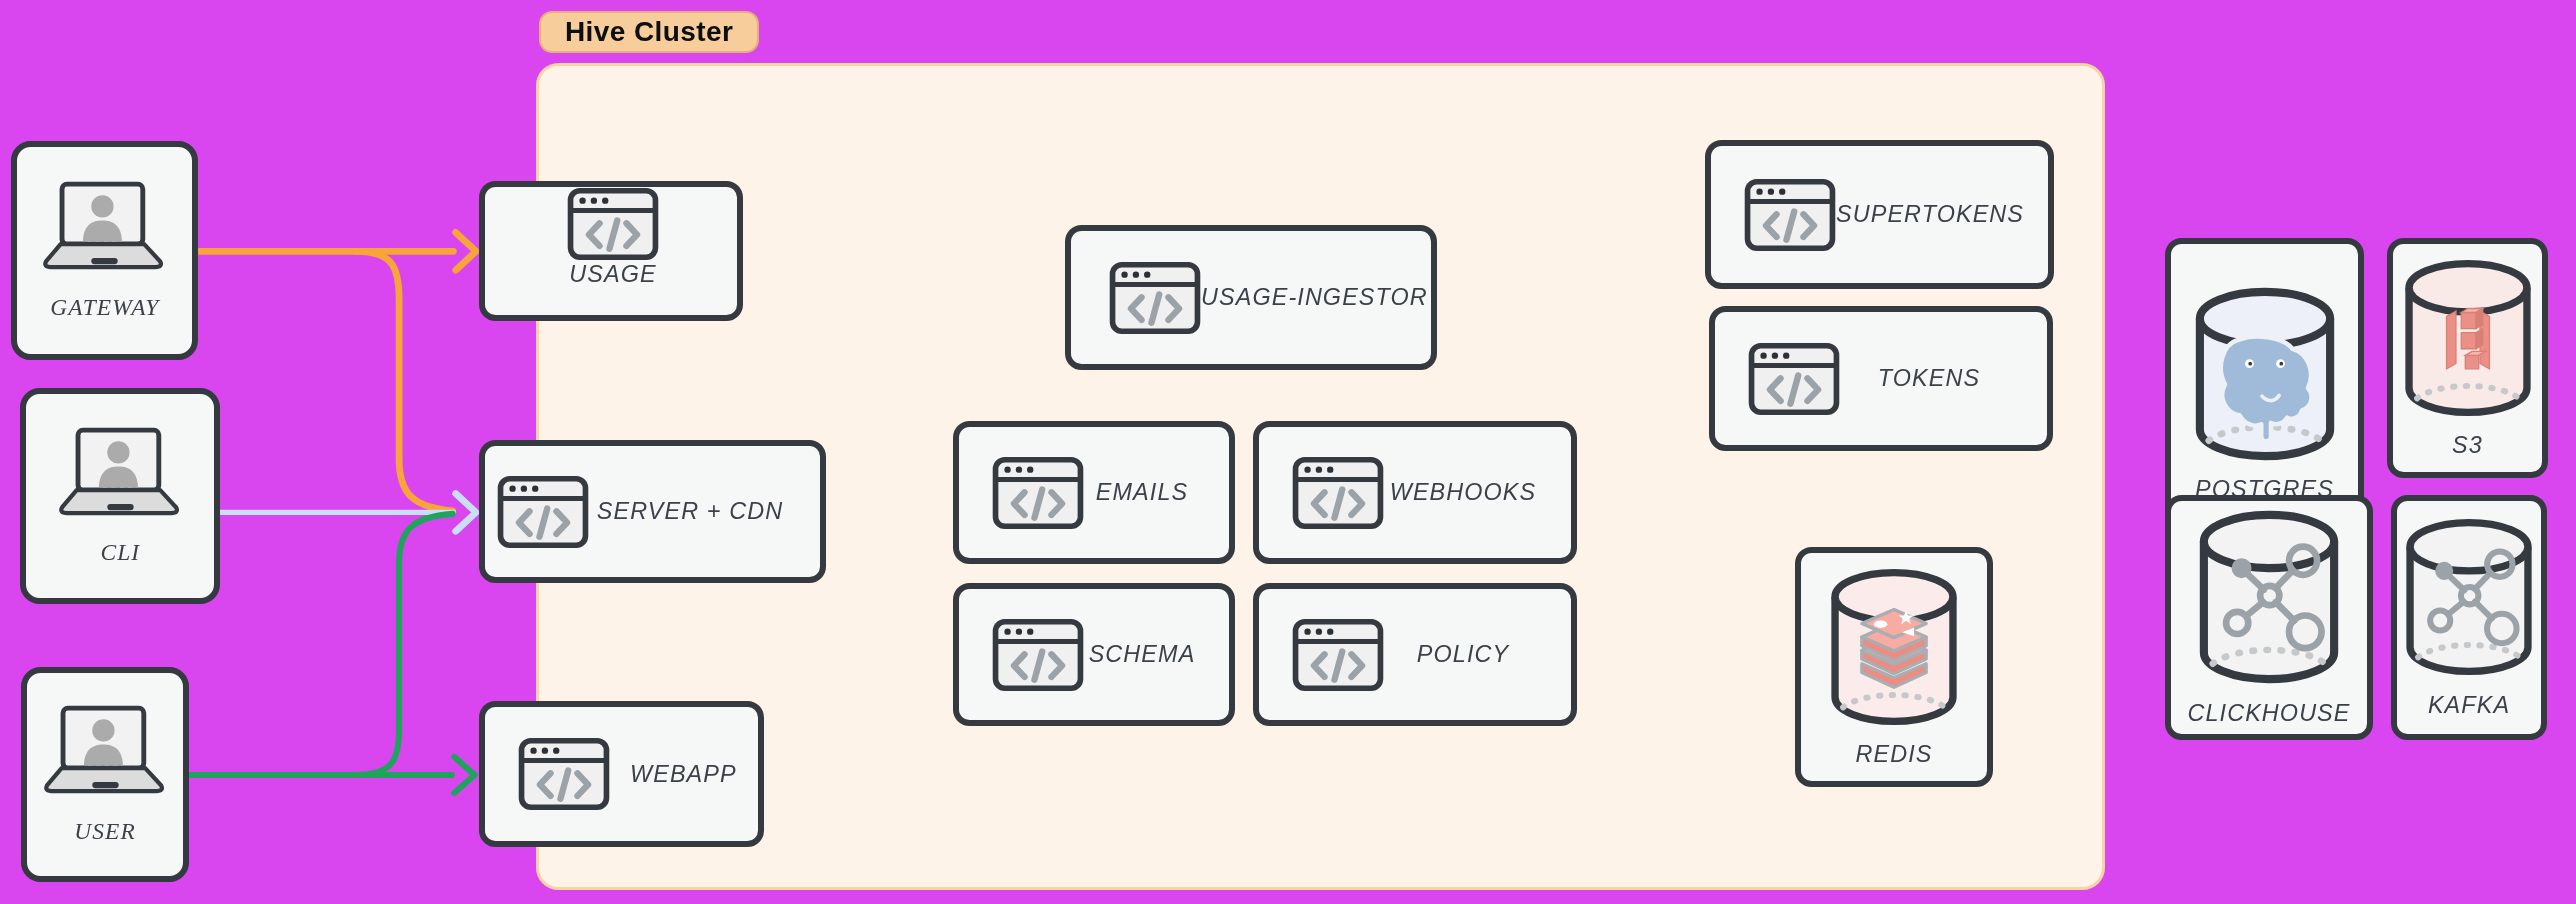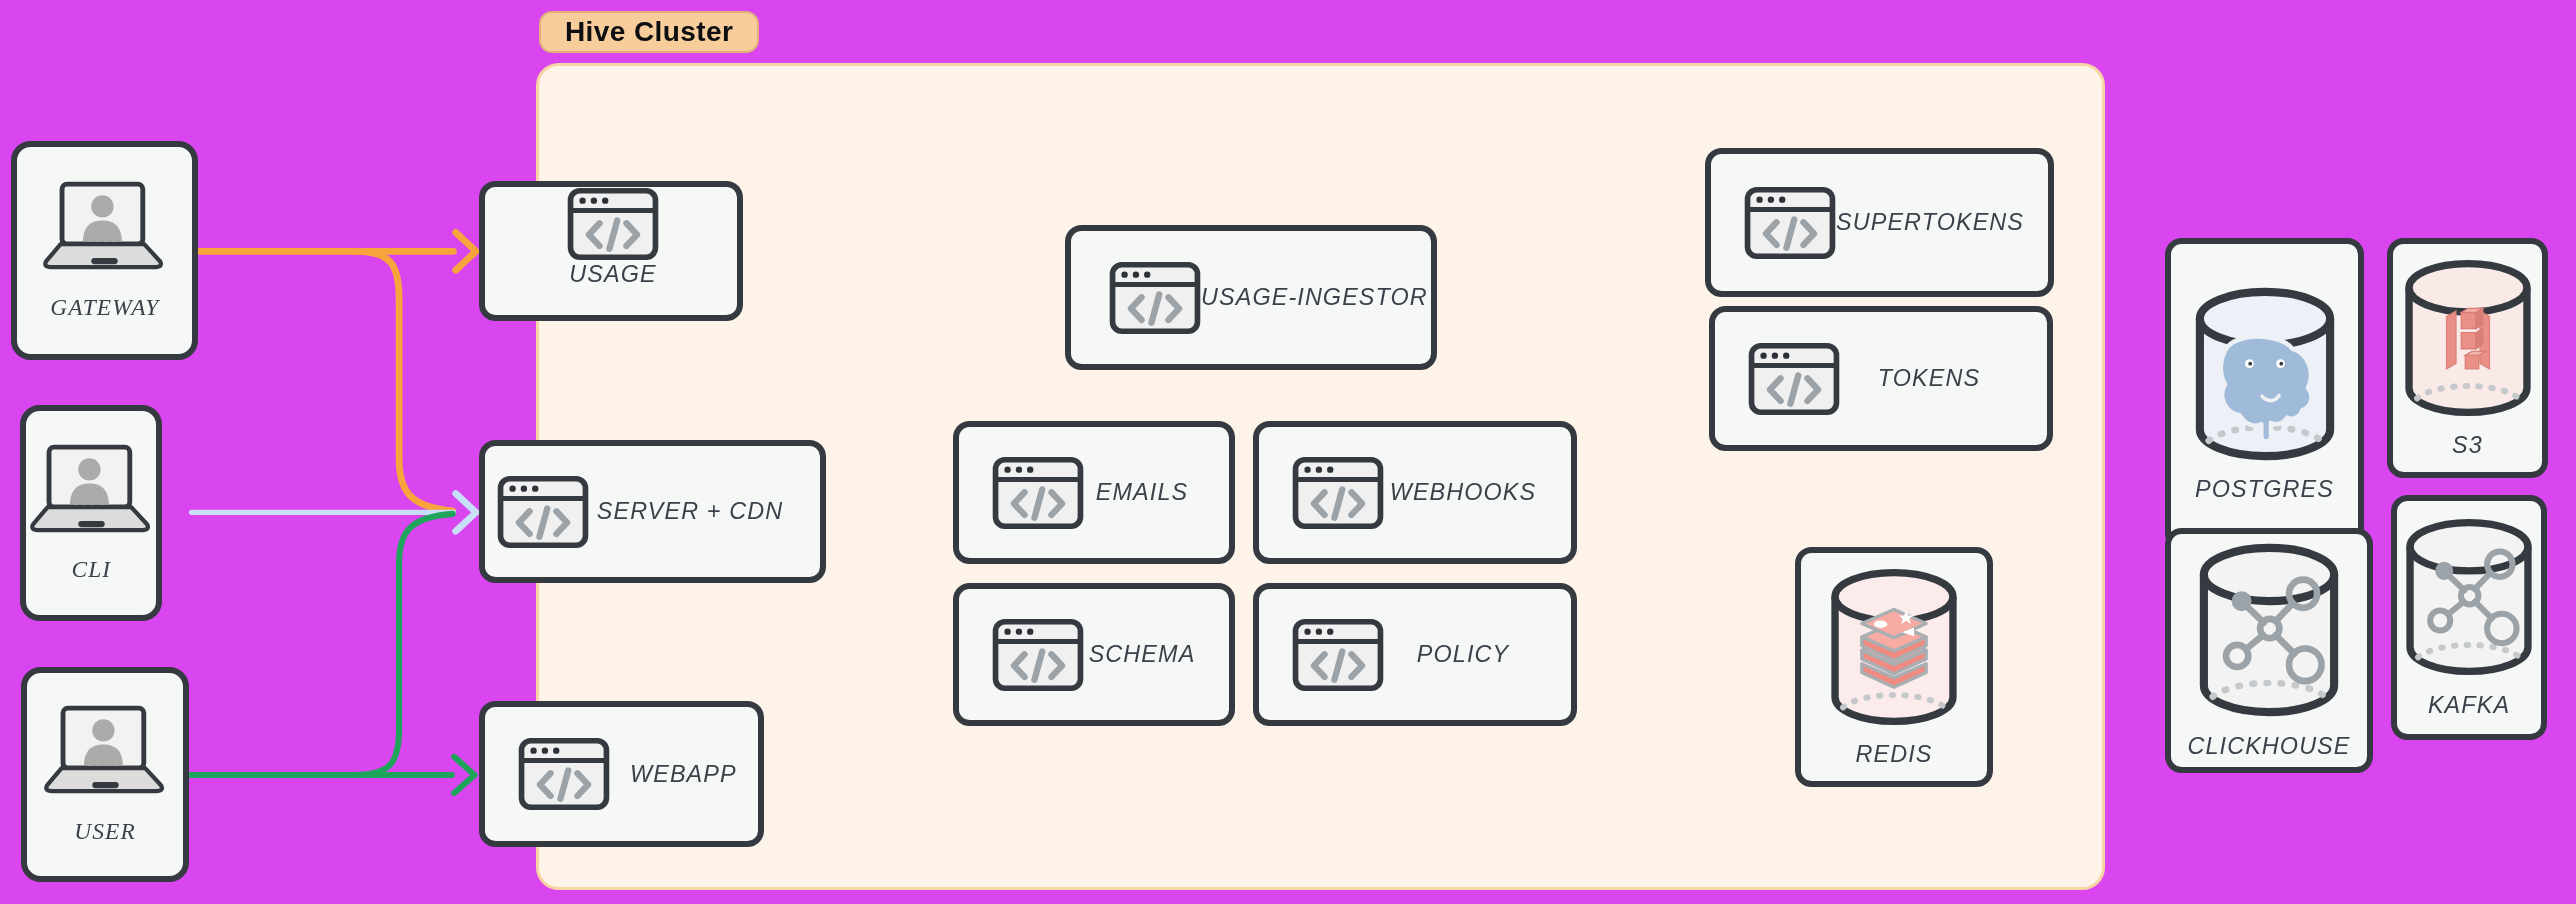--- a/index.html
+++ b/index.html
@@ -142,21 +142,21 @@
       <path stroke-width="8" d="M601 1003 L628 1027 L601 1051" stroke="#1FA45C"></path>
     </g>
   </svg>
 
   <div class="node client" style="left:11.3px;top:141px;width:187px;height:219px;">
     <svg class="laptop-svg" viewBox="0 0 190 135">
         <use href="#sym-laptop"></use>
       </svg>
     <span class="lbl">GATEWAY</span>
   </div>
-  <div class="node client" style="left:20.4px;top:405px;width:142px;height:216px;">
+  <div class="node client" style="left:20.4px;top:388px;width:200px;height:216px;">
     <svg class="laptop-svg" viewBox="0 0 190 135">
         <use href="#sym-laptop"></use>
       </svg>
     <span class="lbl">CLI</span>
   </div>
   <div class="node client" style="left:21px;top:667px;width:168px;height:215px;">
     <svg class="laptop-svg" viewBox="0 0 190 135">
         <use href="#sym-laptop"></use>
       </svg>
     <span class="lbl">USER</span>
@@ -203,21 +203,21 @@
         <use href="#sym-browser"></use>
       </svg>
     <span class="lbl">SCHEMA</span>
   </div>
   <div class="node svc" style="left:1253px;top:583px;width:324px;height:143px;">
     <svg class="browser-svg" viewBox="0 0 130 104">
         <use href="#sym-browser"></use>
       </svg>
     <span class="lbl">POLICY</span>
   </div>
-  <div class="node svc" style="left:1705px;top:148px;width:349px;height:149px;">
+  <div class="node svc" style="left:1705px;top:140px;width:349px;height:149px;">
     <svg class="browser-svg" viewBox="0 0 130 104">
         <use href="#sym-browser"></use>
       </svg>
     <span class="lbl">SUPERTOKENS</span>
   </div>
   <div class="node svc" style="left:1709px;top:306px;width:344px;height:145px;">
     <svg class="browser-svg" viewBox="0 0 130 104">
         <use href="#sym-browser"></use>
       </svg>
     <span class="lbl">TOKENS</span>
@@ -238,21 +238,21 @@
     </svg>
     <span class="lbl">POSTGRES</span>
   </div>
   <div class="node store" style="left:2387px;top:238px;width:161px;height:240px;">
     <svg class="cyl-svg" viewBox="0 0 200 240" style="color:#F9EAE8;">
       <use href="#sym-cyl"></use>
         <use href="#sym-s3cubes"></use>
     </svg>
     <span class="lbl">S3</span>
   </div>
-  <div class="node store" style="left:2165px;top:495px;width:208px;height:245px;margin-top:33px;">
+  <div class="node store" style="left:2165px;top:495px;width:208px;height:245px;">
     <svg class="cyl-svg big" viewBox="0 0 200 240" style="color:#F2F3F2;">
       <use href="#sym-cyl"></use>
         <use href="#sym-molecule"></use>
     </svg>
     <span class="lbl">CLICKHOUSE</span>
   </div>
   <div class="node store" style="left:2391px;top:495px;width:156px;height:245px;">
     <svg class="cyl-svg" viewBox="0 0 200 240" style="color:#F2F3F2;">
       <use href="#sym-cyl"></use>
         <use href="#sym-molecule"></use>

